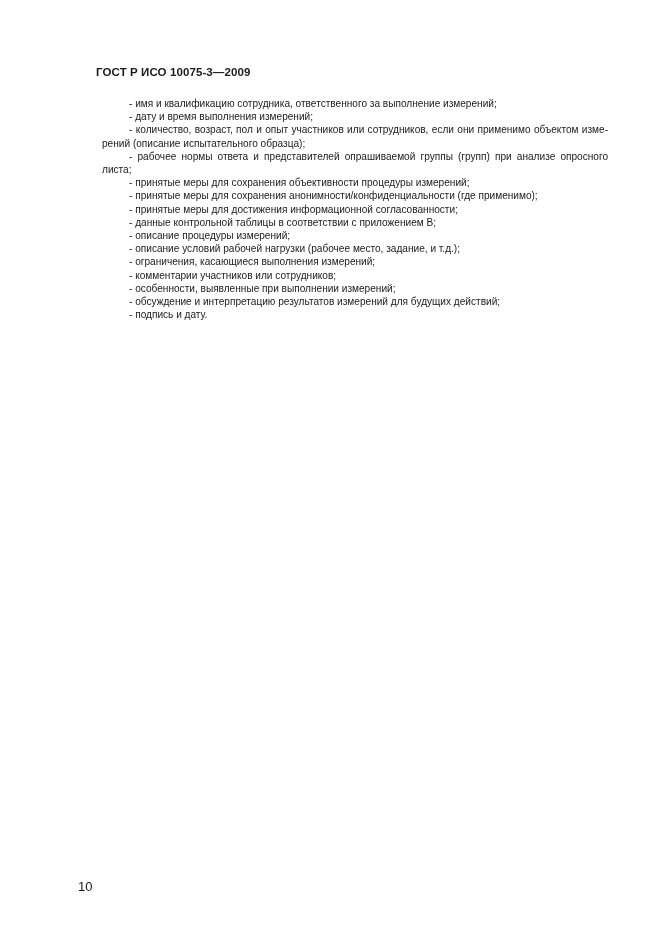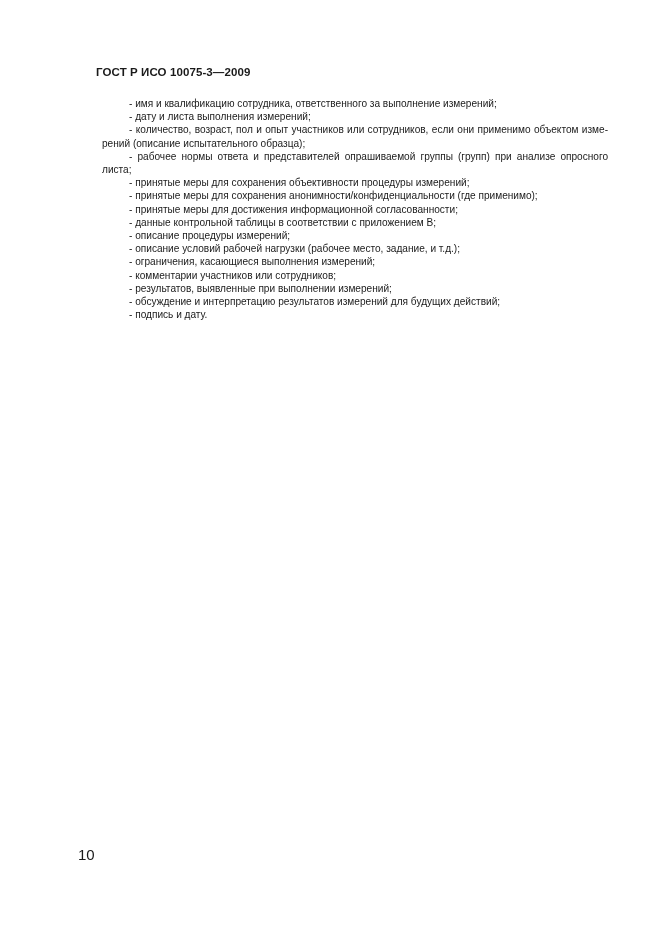--- a/index.html
+++ b/index.html
@@ -36,40 +36,40 @@
     .item {
       margin: 0;
       padding: 0;
       text-indent: 27px;
       text-align: justify;
       white-space: normal;
     }
     .page-number {
       position: absolute;
       left: 78px;
-      top: 846px;
-      font-size: 15px;
+      top: 879px;
+      font-size: 13px;
     }
   </style>
 </head>
 <body>
 
 <div class="header">ГОСТ Р ИСО 10075-3—2009</div>
 
 <div class="content">
   <p class="item">- имя и квалификацию сотрудника, ответственного за выполнение измерений;</p>
-  <p class="item">- дату и листа выполнения измерений;</p>
+  <p class="item">- дату и время выполнения измерений;</p>
   <p class="item">- количество, возраст, пол и опыт участников или сотрудников, если они применимо объектом изме-рений (описание испытательного образца);</p>
   <p class="item">- рабочее нормы ответа и представителей опрашиваемой группы (групп) при анализе опросного листа;</p>
   <p class="item">- принятые меры для сохранения объективности процедуры измерений;</p>
   <p class="item">- принятые меры для сохранения анонимности/конфиденциальности (где применимо);</p>
   <p class="item">- принятые меры для достижения информационной согласованности;</p>
   <p class="item">- данные контрольной таблицы в соответствии с приложением В;</p>
   <p class="item">- описание процедуры измерений;</p>
   <p class="item">- описание условий рабочей нагрузки (рабочее место, задание, и т.д.);</p>
   <p class="item">- ограничения, касающиеся выполнения измерений;</p>
   <p class="item">- комментарии участников или сотрудников;</p>
-  <p class="item">- результатов, выявленные при выполнении измерений;</p>
+  <p class="item">- особенности, выявленные при выполнении измерений;</p>
   <p class="item">- обсуждение и интерпретацию результатов измерений для будущих действий;</p>
   <p class="item">- подпись и дату.</p>
 </div>
 
 <div class="page-number">10</div>
 
 </body></html>

